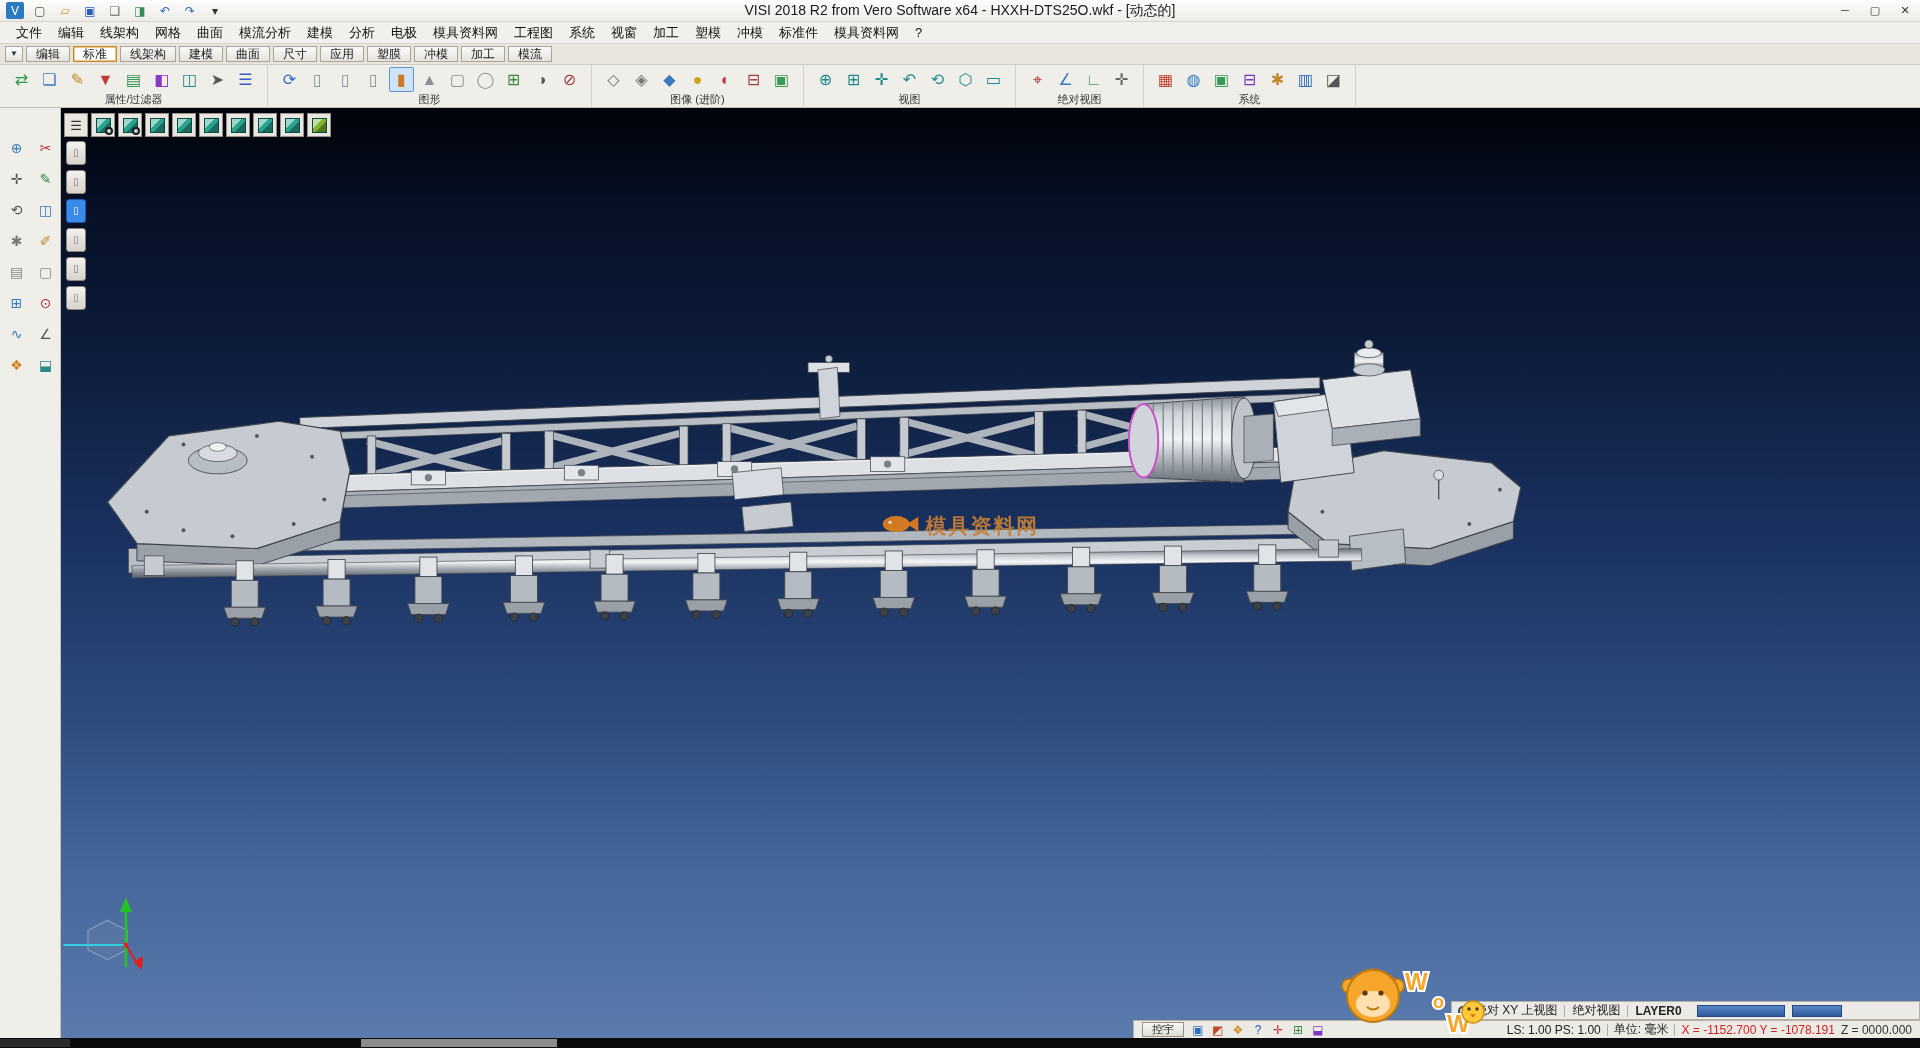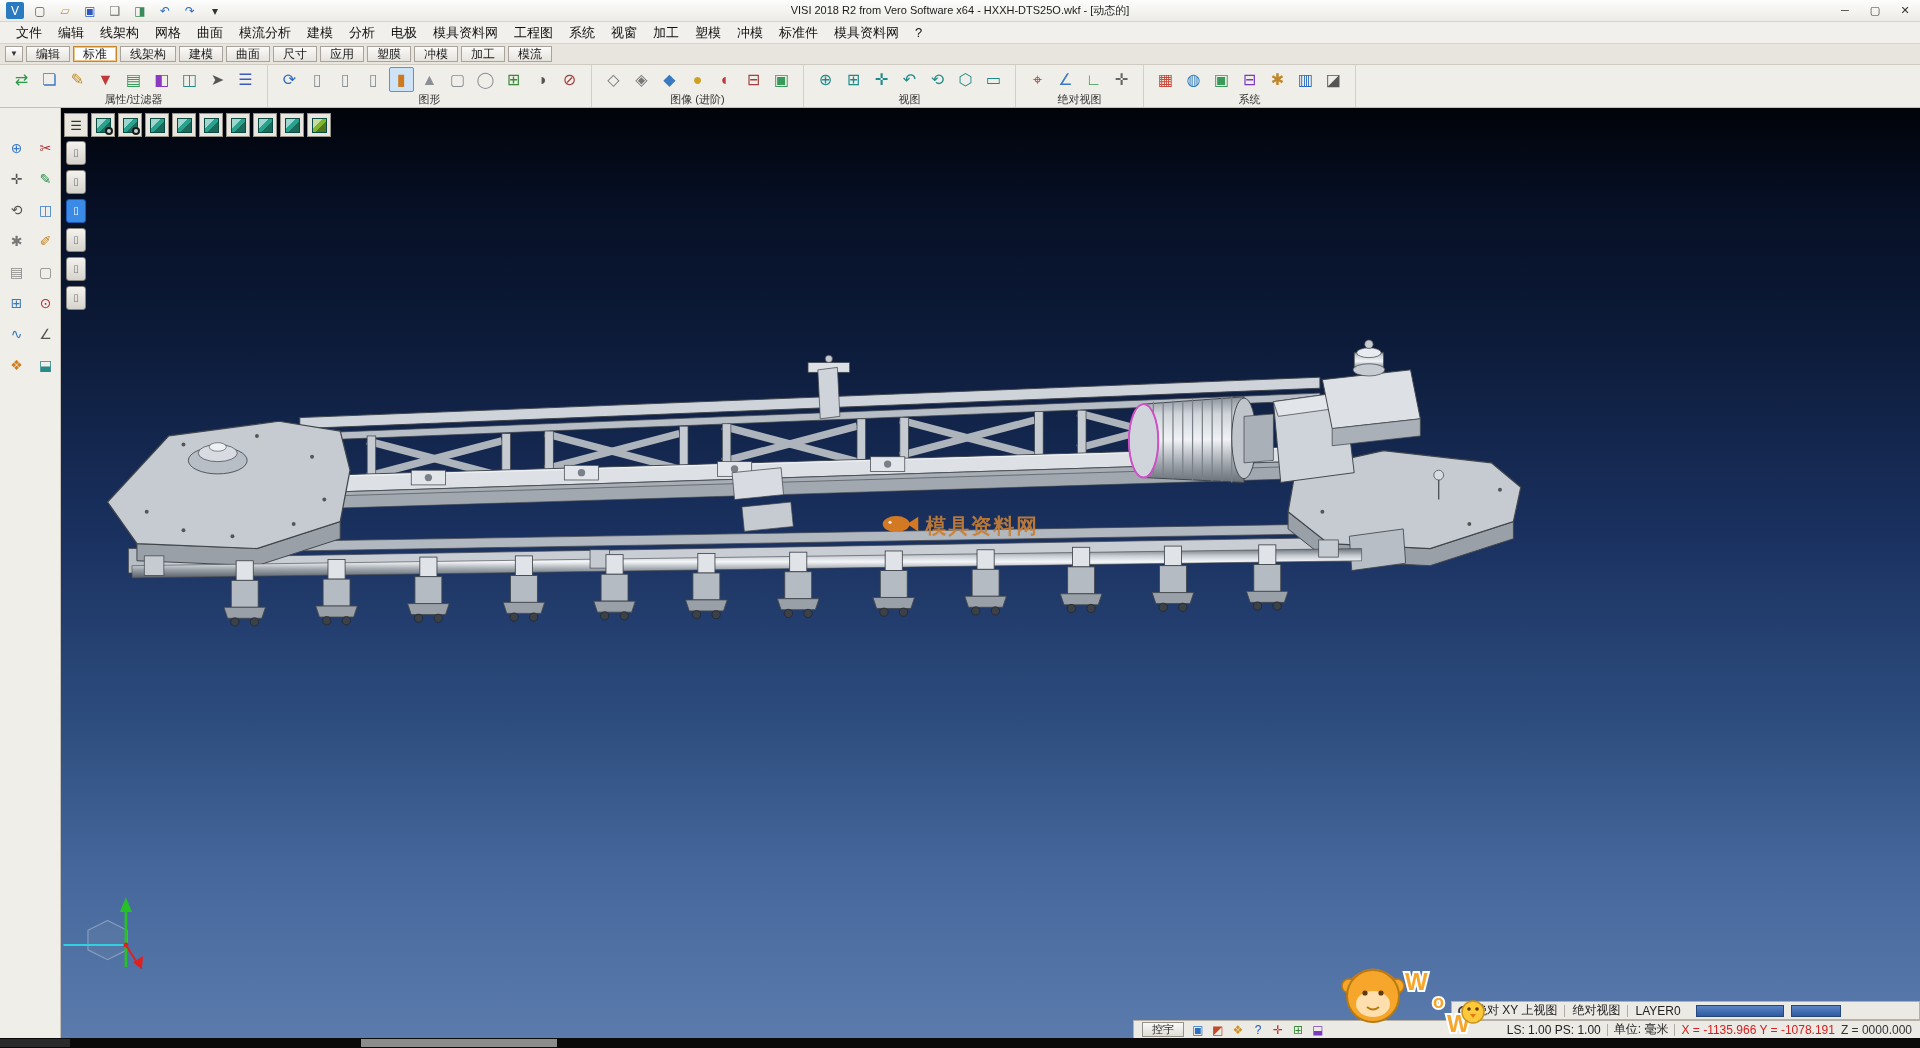--- a/index.html
+++ b/index.html
@@ -6,21 +6,21 @@
   html,body { width:1920px; height:1048px; overflow:hidden;
     font-family:"Liberation Sans","DejaVu Sans",sans-serif; background:#ece9e2; position:relative; }
 
   
   .titlebar { position:absolute; top:0; left:0; right:0; height:22px;
     background:linear-gradient(#fdfdfd,#ecebe6); border-bottom:1px solid #d8d4cc;
     display:flex; align-items:center; z-index:10; }
   .tb-icons { display:flex; gap:7px; padding-left:6px; align-items:center; z-index:2; }
   .tb-ic { width:18px; height:17px; display:flex; align-items:center; justify-content:center;
     font-size:12px; border-radius:2px; }
-  .win-title { position:absolute; left:0; right:0; text-align:center; font-size:11px; color:#1a1a1a; }
+  .win-title { position:absolute; left:0; right:0; text-align:center; font-size:14px; color:#1a1a1a; }
   .win-controls { margin-left:auto; display:flex; z-index:2; }
   .win-btn { width:30px; height:21px; display:flex; align-items:center; justify-content:center;
     font-size:11px; color:#333; }
 
   
   .menubar { position:absolute; top:22px; left:0; right:0; height:22px; background:#f2f0ec;
     border-bottom:1px solid #d8d4cc; display:flex; align-items:center; padding-left:8px;
     font-size:13px; z-index:10; }
   .menu-item { padding:2px 8px; color:#111; white-space:nowrap; }
 
@@ -84,21 +84,21 @@
     gap:7px; padding:0 6px; font-size:12px; color:#222; z-index:6; }
   .status-bottom { position:absolute; top:1020px; left:1133px; right:0; height:18px;
     background:#eceae4; border-top:1px solid #b4b0a8; border-left:1px solid #b4b0a8;
     display:flex; align-items:center; gap:6px; padding:0 8px; font-size:12px; color:#222; z-index:6; }
   .sep { width:1px; height:12px; background:#b0aca4; }
   .mag-ic { width:10px; height:10px; border:2px solid #444; border-radius:50%; position:relative; flex:0 0 auto; }
   .mag-ic::after { content:""; position:absolute; width:6px; height:2px; background:#444;
     transform:rotate(45deg); right:-5px; bottom:-2px; }
   .blue-bar { height:12px; background:linear-gradient(#5a86c8,#2f5a9e); border:1px solid #24477e; }
   .bar1 { width:88px; margin-left:8px; } .bar2 { width:50px; }
-  .layer-lbl { font-weight:normal; }
+  .layer-lbl { font-weight:bold; }
   .snap-btn { border:1px solid #96928a; background:linear-gradient(#fbfaf8,#dfdcd5);
     height:15px; padding:0 9px; font-size:11px; display:flex; align-items:center; }
   .sb-ic { width:16px; height:16px; display:flex; align-items:center; justify-content:center; font-size:12px; }
   .spacer { flex:1; }
   .coords-xy { color:#d42020; white-space:nowrap; }
   .coord-z { color:#333; white-space:nowrap; }
 
   
   .mascot { position:absolute; left:1341px; top:950px; width:150px; height:88px;
     z-index:8; pointer-events:none; }
@@ -853,21 +853,21 @@
 
       <div class="sb-ic">
         <span class="glyph" style="color: rgb(122, 58, 192);">⬓</span>
       </div>
     </div>
   <span class="spacer"></span>
   <span>LS: 1.00 PS: 1.00</span>
   <span class="sep"></span>
   <span>单位: 毫米</span>
   <span class="sep"></span>
-  <span class="coords-xy">X = -1135.966 Y = -1078.191</span>
+  <span class="coords-xy">X = -1152.700 Y = -1078.191</span>
   <span class="coord-z">Z = 0000.000</span>
 </div>
 
 <div class="mascot">
   <svg width="150" height="88" viewBox="0 0 150 88">
     <path d="M10,32 Q32,10 54,32" stroke="#e07818" stroke-width="5" fill="none"></path>
     <circle cx="8" cy="36" r="7" fill="#f6a62b" stroke="#b97a0e" stroke-width="1.5"></circle>
     <circle cx="56" cy="36" r="7" fill="#f6a62b" stroke="#b97a0e" stroke-width="1.5"></circle>
     <circle cx="32" cy="46" r="26" fill="#f6a62b" stroke="#b97a0e" stroke-width="2"></circle>
     <ellipse cx="32" cy="54" rx="17" ry="13" fill="#ffdfae"></ellipse>

